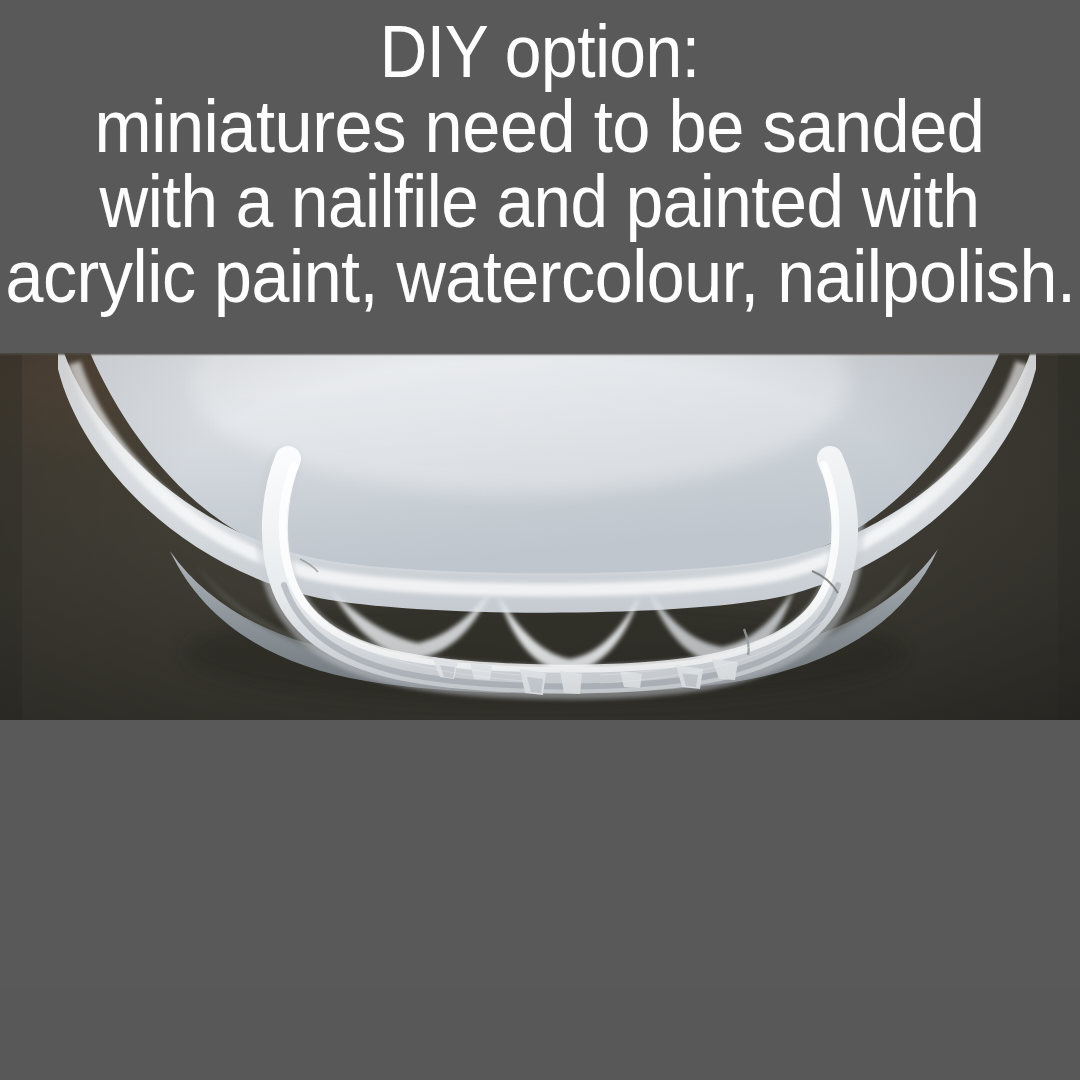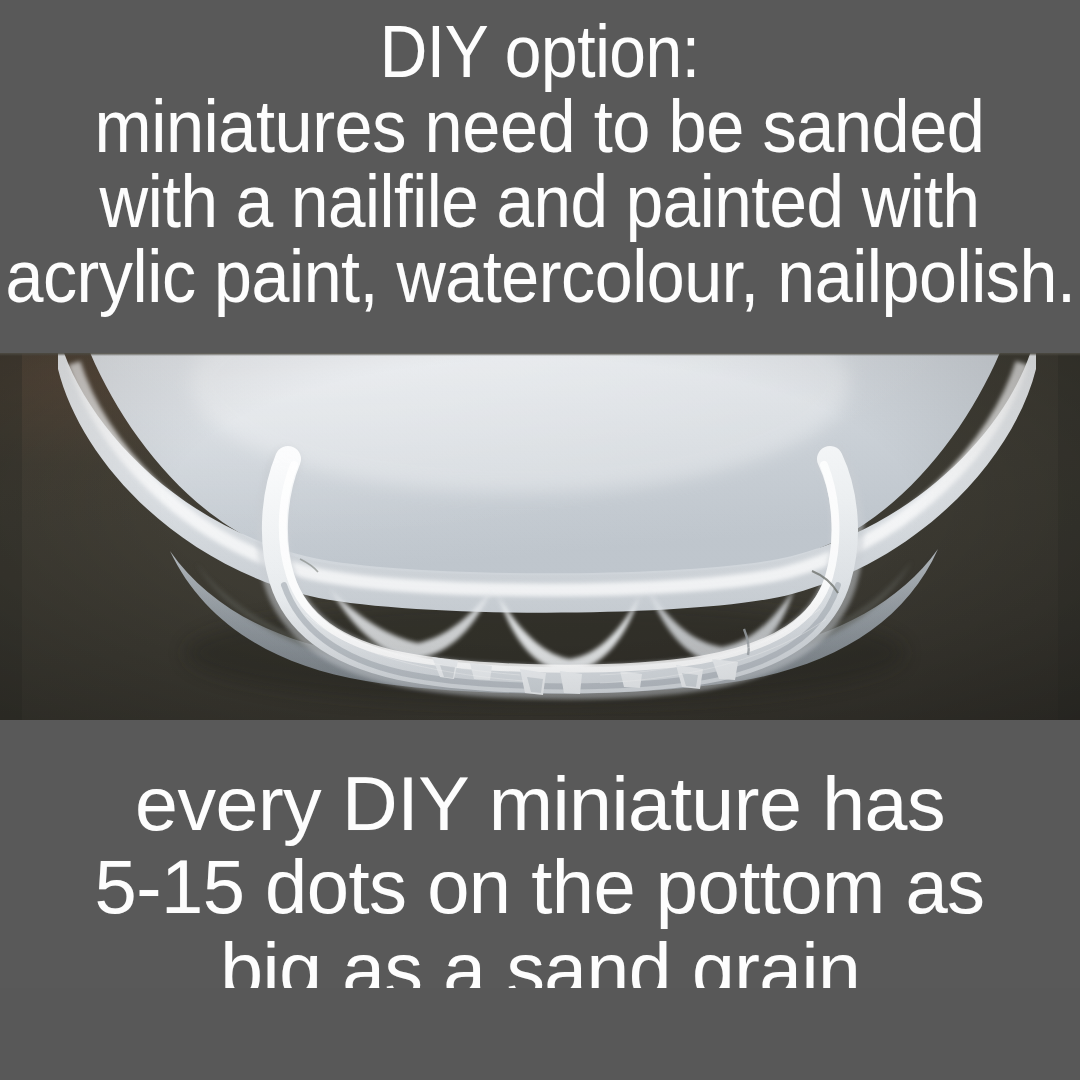--- a/index.html
+++ b/index.html
@@ -214,19 +214,14 @@
 
       <rect x="0" y="0" width="22" height="367" fill="#2f2e28" opacity="0.35"></rect>
       <rect x="1058" y="0" width="22" height="367" fill="#2f2e28" opacity="0.35"></rect>
     </svg>
 
     <div id="photo-grain"></div>
     <div id="photo-vignette"></div>
     <div id="photo-topfade"></div>
   </div>
 
-  <div id="caption-bottom" class="text-block">
-    <span class="cap-line" style="transform: scaleX(1.0149); transform-origin: center center;">every DIY miniature has</span>
-    <span class="cap-line" style="transform: scaleX(0.9987); transform-origin: center center;">5-15 dots on the pottom as</span>
-    <span class="cap-line" style="transform: scaleX(1.0115); transform-origin: center center;">big as a sand grain</span>
-  </div>
 
 </div>
 
 </body></html>

